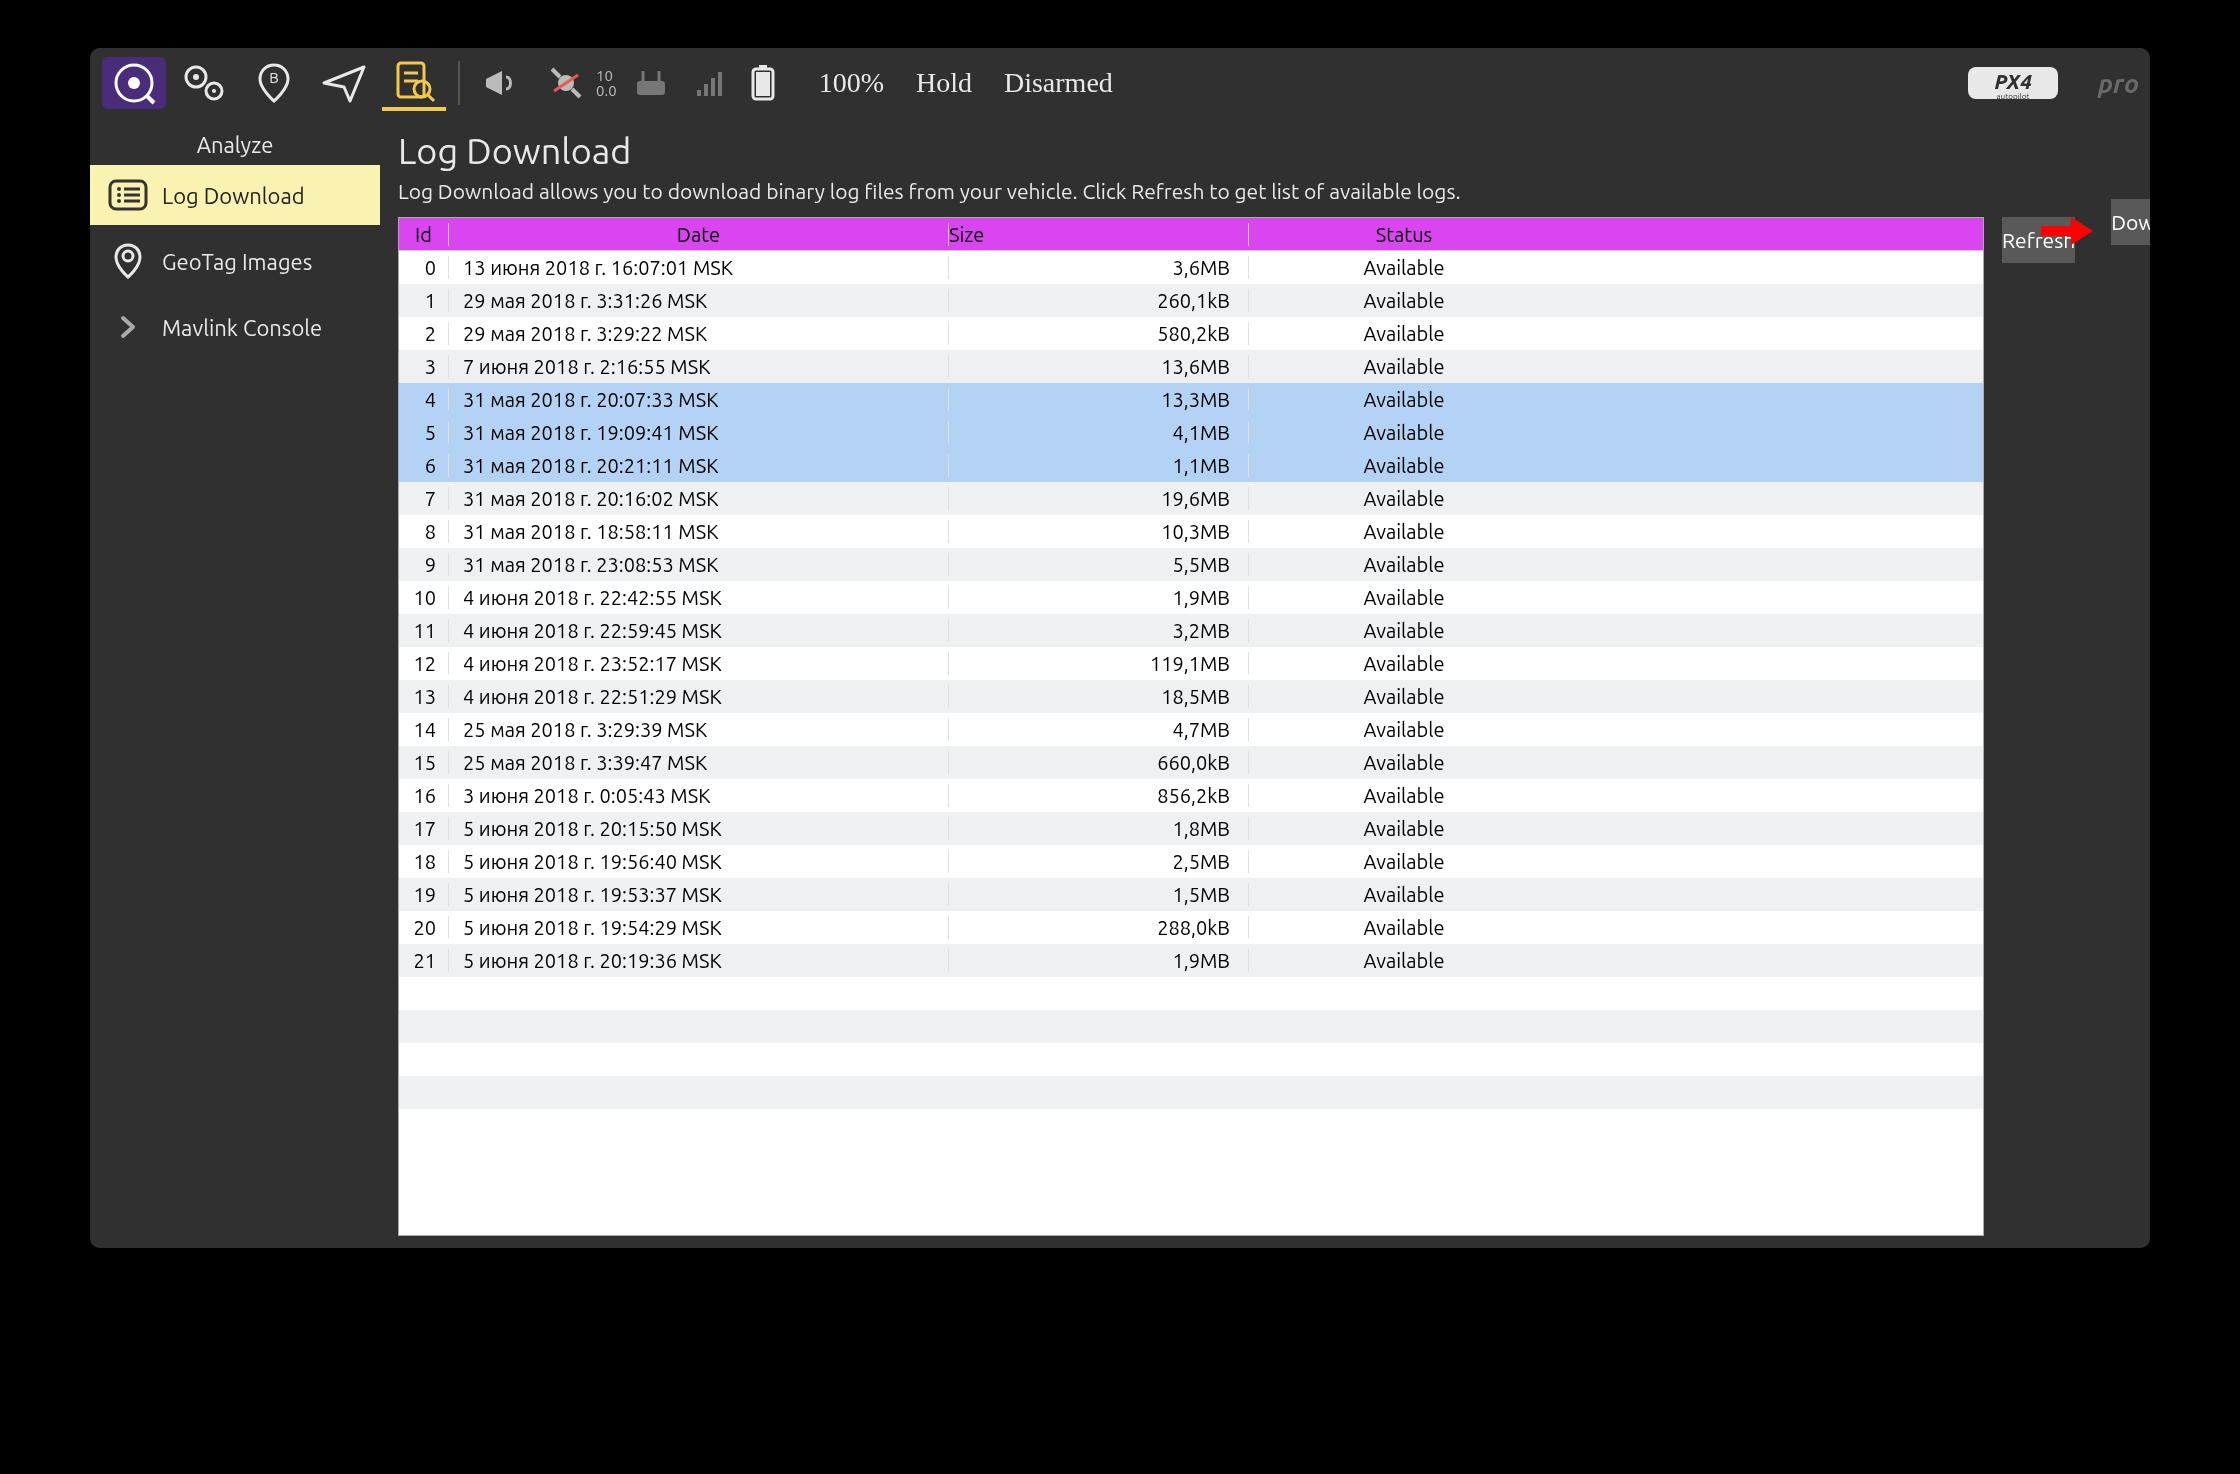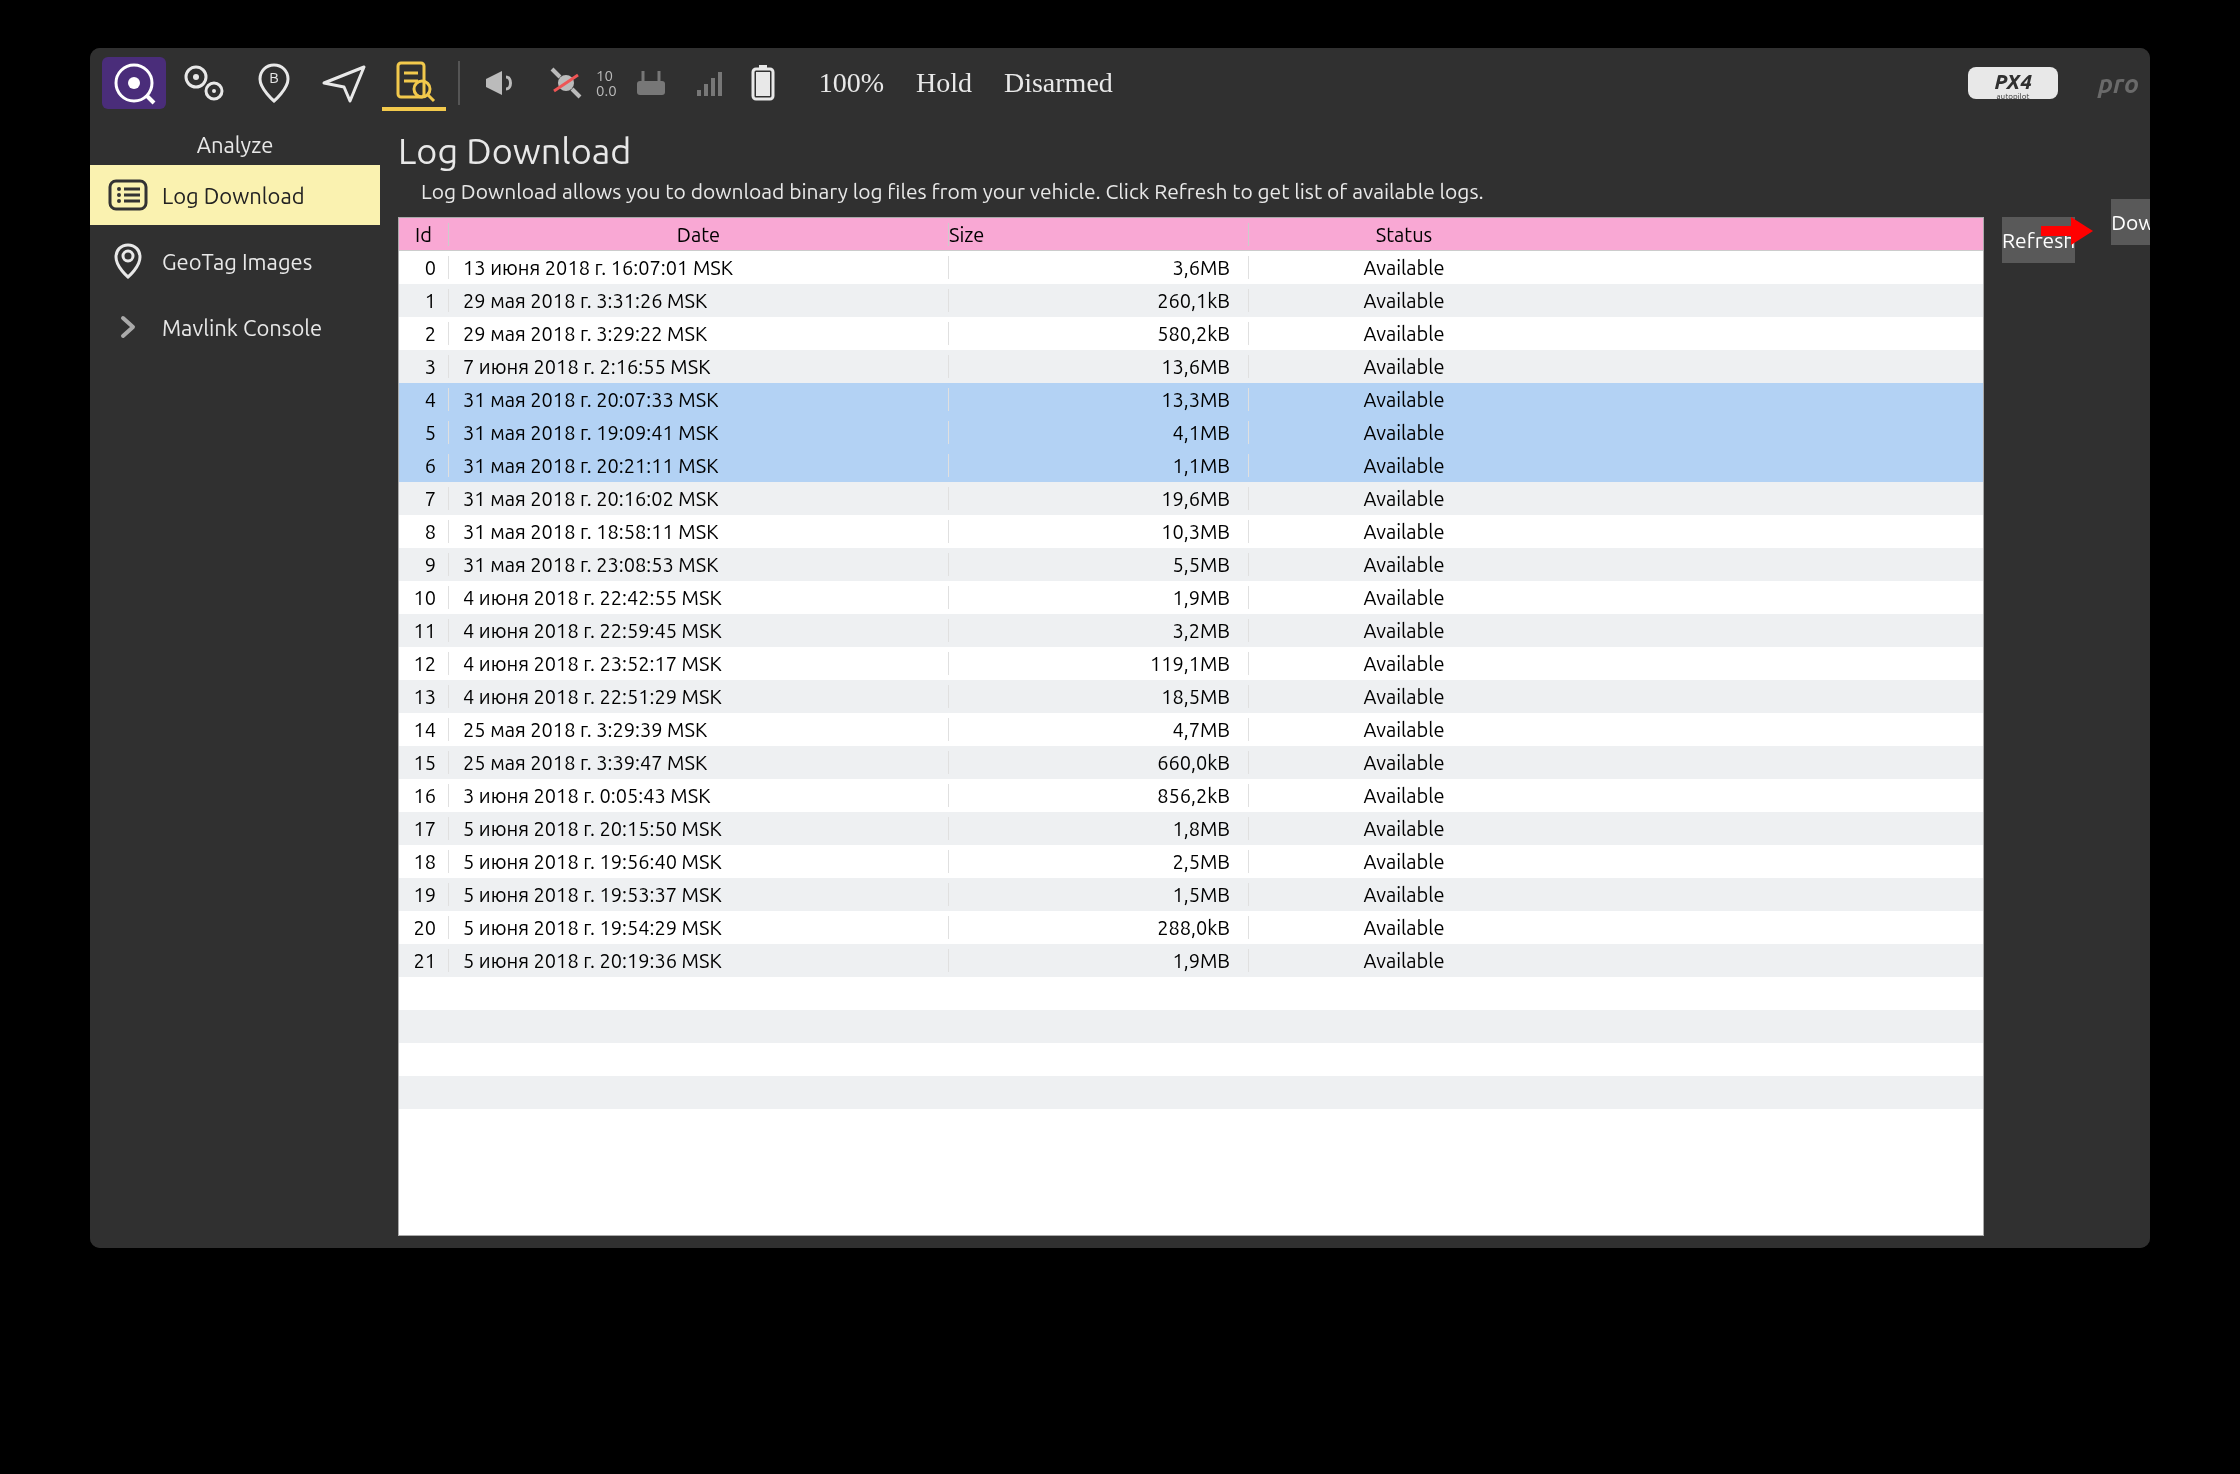--- a/index.html
+++ b/index.html
@@ -22,25 +22,25 @@
   .spacer { flex: 1; }
   .px4-logo { display: flex; align-items: center; gap: 6px; color:#888; }
   .content { flex: 1; display: flex; background: #303030; }
   .sidebar { width: 290px; display: flex; flex-direction: column; }
   .sb-title { color: #e8e8e8; text-align: center; font-size: 22px; padding: 14px 0 8px; }
   .sb-item { display: flex; align-items: center; gap: 14px; padding: 0 18px; height: 60px; color: #e8e8e8; font-size: 22px; margin-bottom: 6px; }
   .sb-item.active { background: #faf2b0; color: #222; }
   .sb-icon { width: 40px; height: 40px; display: flex; align-items: center; justify-content: center; }
   .main { flex: 1; padding: 12px 18px; display: flex; flex-direction: column; }
   .page-title { color: #e8e8e8; font-size: 36px; font-weight: 400; margin-bottom: 8px; }
-  .desc { color: #e8e8e8; font-size: 21px; margin-bottom: 14px; margin-left: 23px; }
+  .desc { color: #e8e8e8; font-size: 21px; margin-bottom: 14px; }
   .body-row { display: flex; gap: 18px; flex: 1; min-height: 0; }
   .table-wrap { flex: 1; background: #fff; border: 1px solid #aaa; overflow: hidden; }
   .table-body { height: 100%; }
-  .hdr-row { display: flex; background: #f9a8d4; border-bottom: 1px solid #ccc; height: 33px; align-items: center; }
+  .hdr-row { display: flex; background: #d946ef; border-bottom: 1px solid #ccc; height: 33px; align-items: center; }
   .actions { width: 130px; display: flex; flex-direction: row; gap: 18px; }
   .btn { background: #595959; color: #fff; font-size: 21px; height: 46px; display:flex; align-items:center; justify-content:center; border: none; }
   .btn.disabled { color: #8f8f8f; }
   .row { display: flex; height: 33px; align-items: center; }
   .row.even { background: #eef0f2; }
   .row.odd { background: #fff; }
   .row.sel { background: #b3d2f4; }
   .c-id { width: 50px; text-align: right; padding-right: 12px; border-right: 1px solid #e0e0e0; font-size: 20px; }
   .c-date { width: 500px; padding-left: 14px; border-right: 1px solid #e0e0e0; font-size: 20px; }
   .c-size { width: 300px; text-align: right; padding-right: 18px; border-right: 1px solid #e0e0e0; font-size: 20px; }

